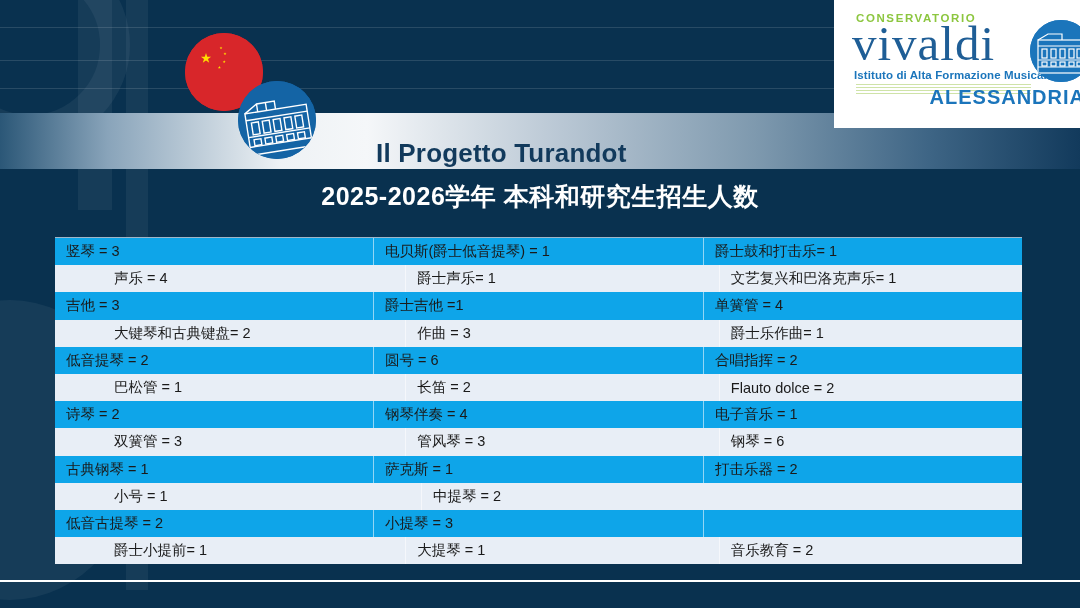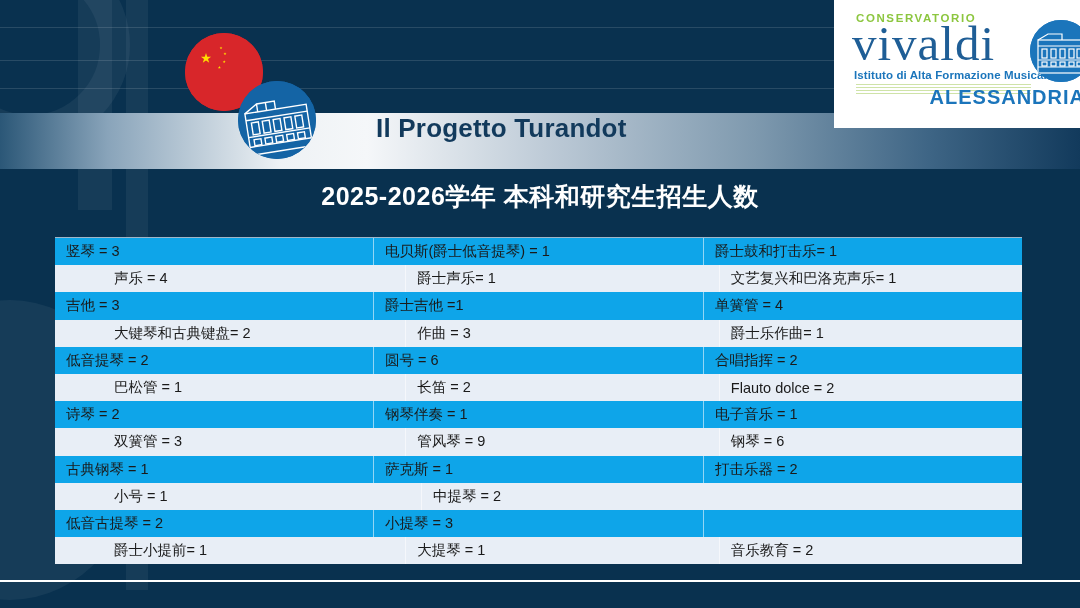--- a/index.html
+++ b/index.html
@@ -75,21 +75,21 @@
     position:absolute; left:238px; top:81px; width:78px; height:78px;
     border-radius:50%; background:#1464a5; overflow:hidden;
   }
 
   
   #title-band {
     position:absolute; left:0; top:113px; width:1080px; height:56px;
     background:linear-gradient(90deg,
       #2b5777 0%, #89a4ba 10%, #eef2f5 26%, #f5f7f9 34%,
       #b9c7d4 52%, #7e99ae 70%, #3e6585 86%, #123a5c 100%);
-    display:flex; align-items:flex-start;
+    display:flex; align-items:flex-end;
   }
   #title-text {
     margin-left:376px;
     font-size:26px; font-weight:bold; color:#123a5c;
     letter-spacing:.2px;
     font-family:"Liberation Sans",sans-serif;
     white-space:nowrap;
   }
 
   
@@ -250,26 +250,26 @@
       <div class="cell c2">圆号 = 6</div>
       <div class="cell c3">合唱指挥 = 2</div>
     </div>
     <div class="row even">
       <div class="cell c1">巴松管 = 1</div>
       <div class="cell c2">长笛 = 2</div>
       <div class="cell c3">Flauto dolce = 2</div>
     </div>
     <div class="row odd">
       <div class="cell c1">诗琴 = 2</div>
-      <div class="cell c2">钢琴伴奏 = 1</div>
+      <div class="cell c2">钢琴伴奏 = 4</div>
       <div class="cell c3">电子音乐 = 1</div>
     </div>
     <div class="row even">
       <div class="cell c1">双簧管 = 3</div>
-      <div class="cell c2">管风琴 = 9</div>
+      <div class="cell c2">管风琴 = 3</div>
       <div class="cell c3">钢琴 = 6</div>
     </div>
     <div class="row odd">
       <div class="cell c1">古典钢琴 = 1</div>
       <div class="cell c2">萨克斯 = 1</div>
       <div class="cell c3">打击乐器 = 2</div>
     </div>
     <div class="row even">
       <div class="cell c1">小号 = 1</div>
       <div class="cell c3">中提琴 = 2</div>

